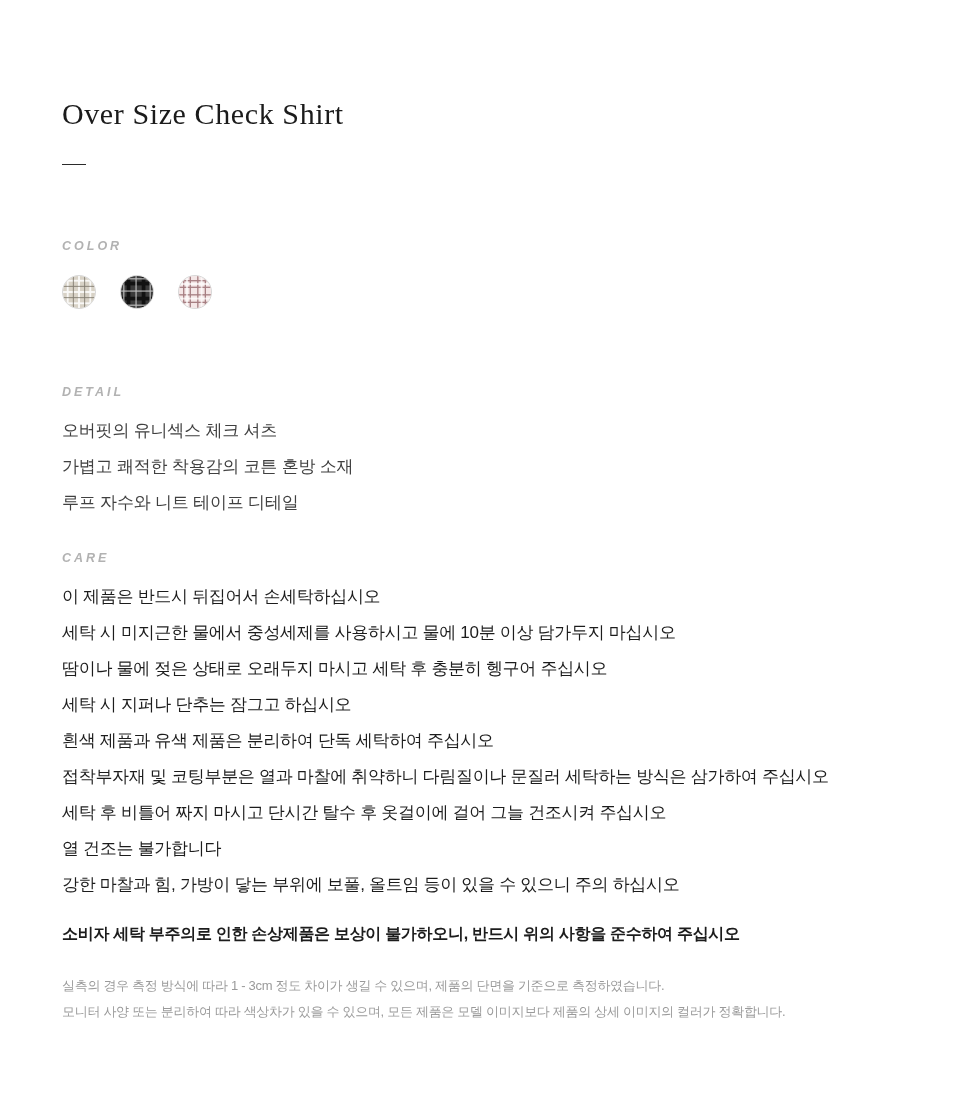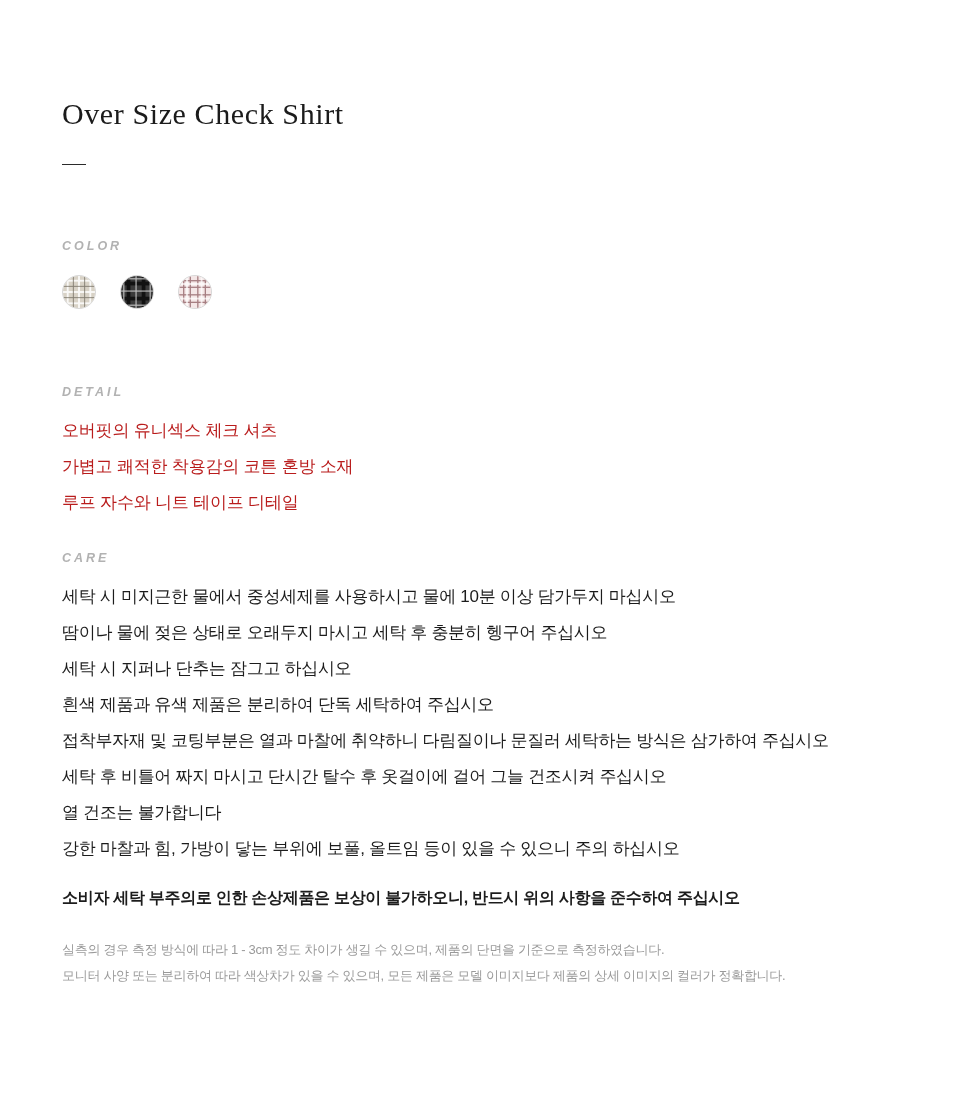--- a/index.html
+++ b/index.html
@@ -88,21 +88,21 @@
     margin: 0;
     padding: 0;
     list-style: none;
   }
   .detail-section .text-list {
     margin-top: 14px;
   }
   .detail-section .text-list li {
     font-size: 17px;
     line-height: 36px;
-    color: #b91c1c;
+    color: #404040;
     letter-spacing: -0.2px;
   }
 
   
   .care-section {
     margin-top: 30px;
   }
   .care-section .text-list {
     margin-top: 14px;
   }
@@ -217,20 +217,21 @@
     <ul class="text-list">
       <li>오버핏의 유니섹스 체크 셔츠</li>
       <li>가볍고 쾌적한 착용감의 코튼 혼방 소재</li>
       <li>루프 자수와 니트 테이프 디테일</li>
     </ul>
   </section>
 
   <section class="care-section">
     <div class="section-label">CARE</div>
     <ul class="text-list">
+      <li>이 제품은 반드시 뒤집어서 손세탁하십시오</li>
       <li>세탁 시 미지근한 물에서 중성세제를 사용하시고 물에 10분 이상 담가두지 마십시오</li>
       <li>땀이나 물에 젖은 상태로 오래두지 마시고 세탁 후 충분히 헹구어 주십시오</li>
       <li>세탁 시 지퍼나 단추는 잠그고 하십시오</li>
       <li>흰색 제품과 유색 제품은 분리하여 단독 세탁하여 주십시오</li>
       <li>접착부자재 및 코팅부분은 열과 마찰에 취약하니 다림질이나 문질러 세탁하는 방식은 삼가하여 주십시오</li>
       <li>세탁 후 비틀어 짜지 마시고 단시간 탈수 후 옷걸이에 걸어 그늘 건조시켜 주십시오</li>
       <li>열 건조는 불가합니다</li>
       <li>강한 마찰과 힘, 가방이 닿는 부위에 보풀, 올트임 등이 있을 수 있으니 주의 하십시오</li>
     </ul>
     <p class="care-warning">소비자 세탁 부주의로 인한 손상제품은 보상이 불가하오니, 반드시 위의 사항을 준수하여 주십시오</p>

